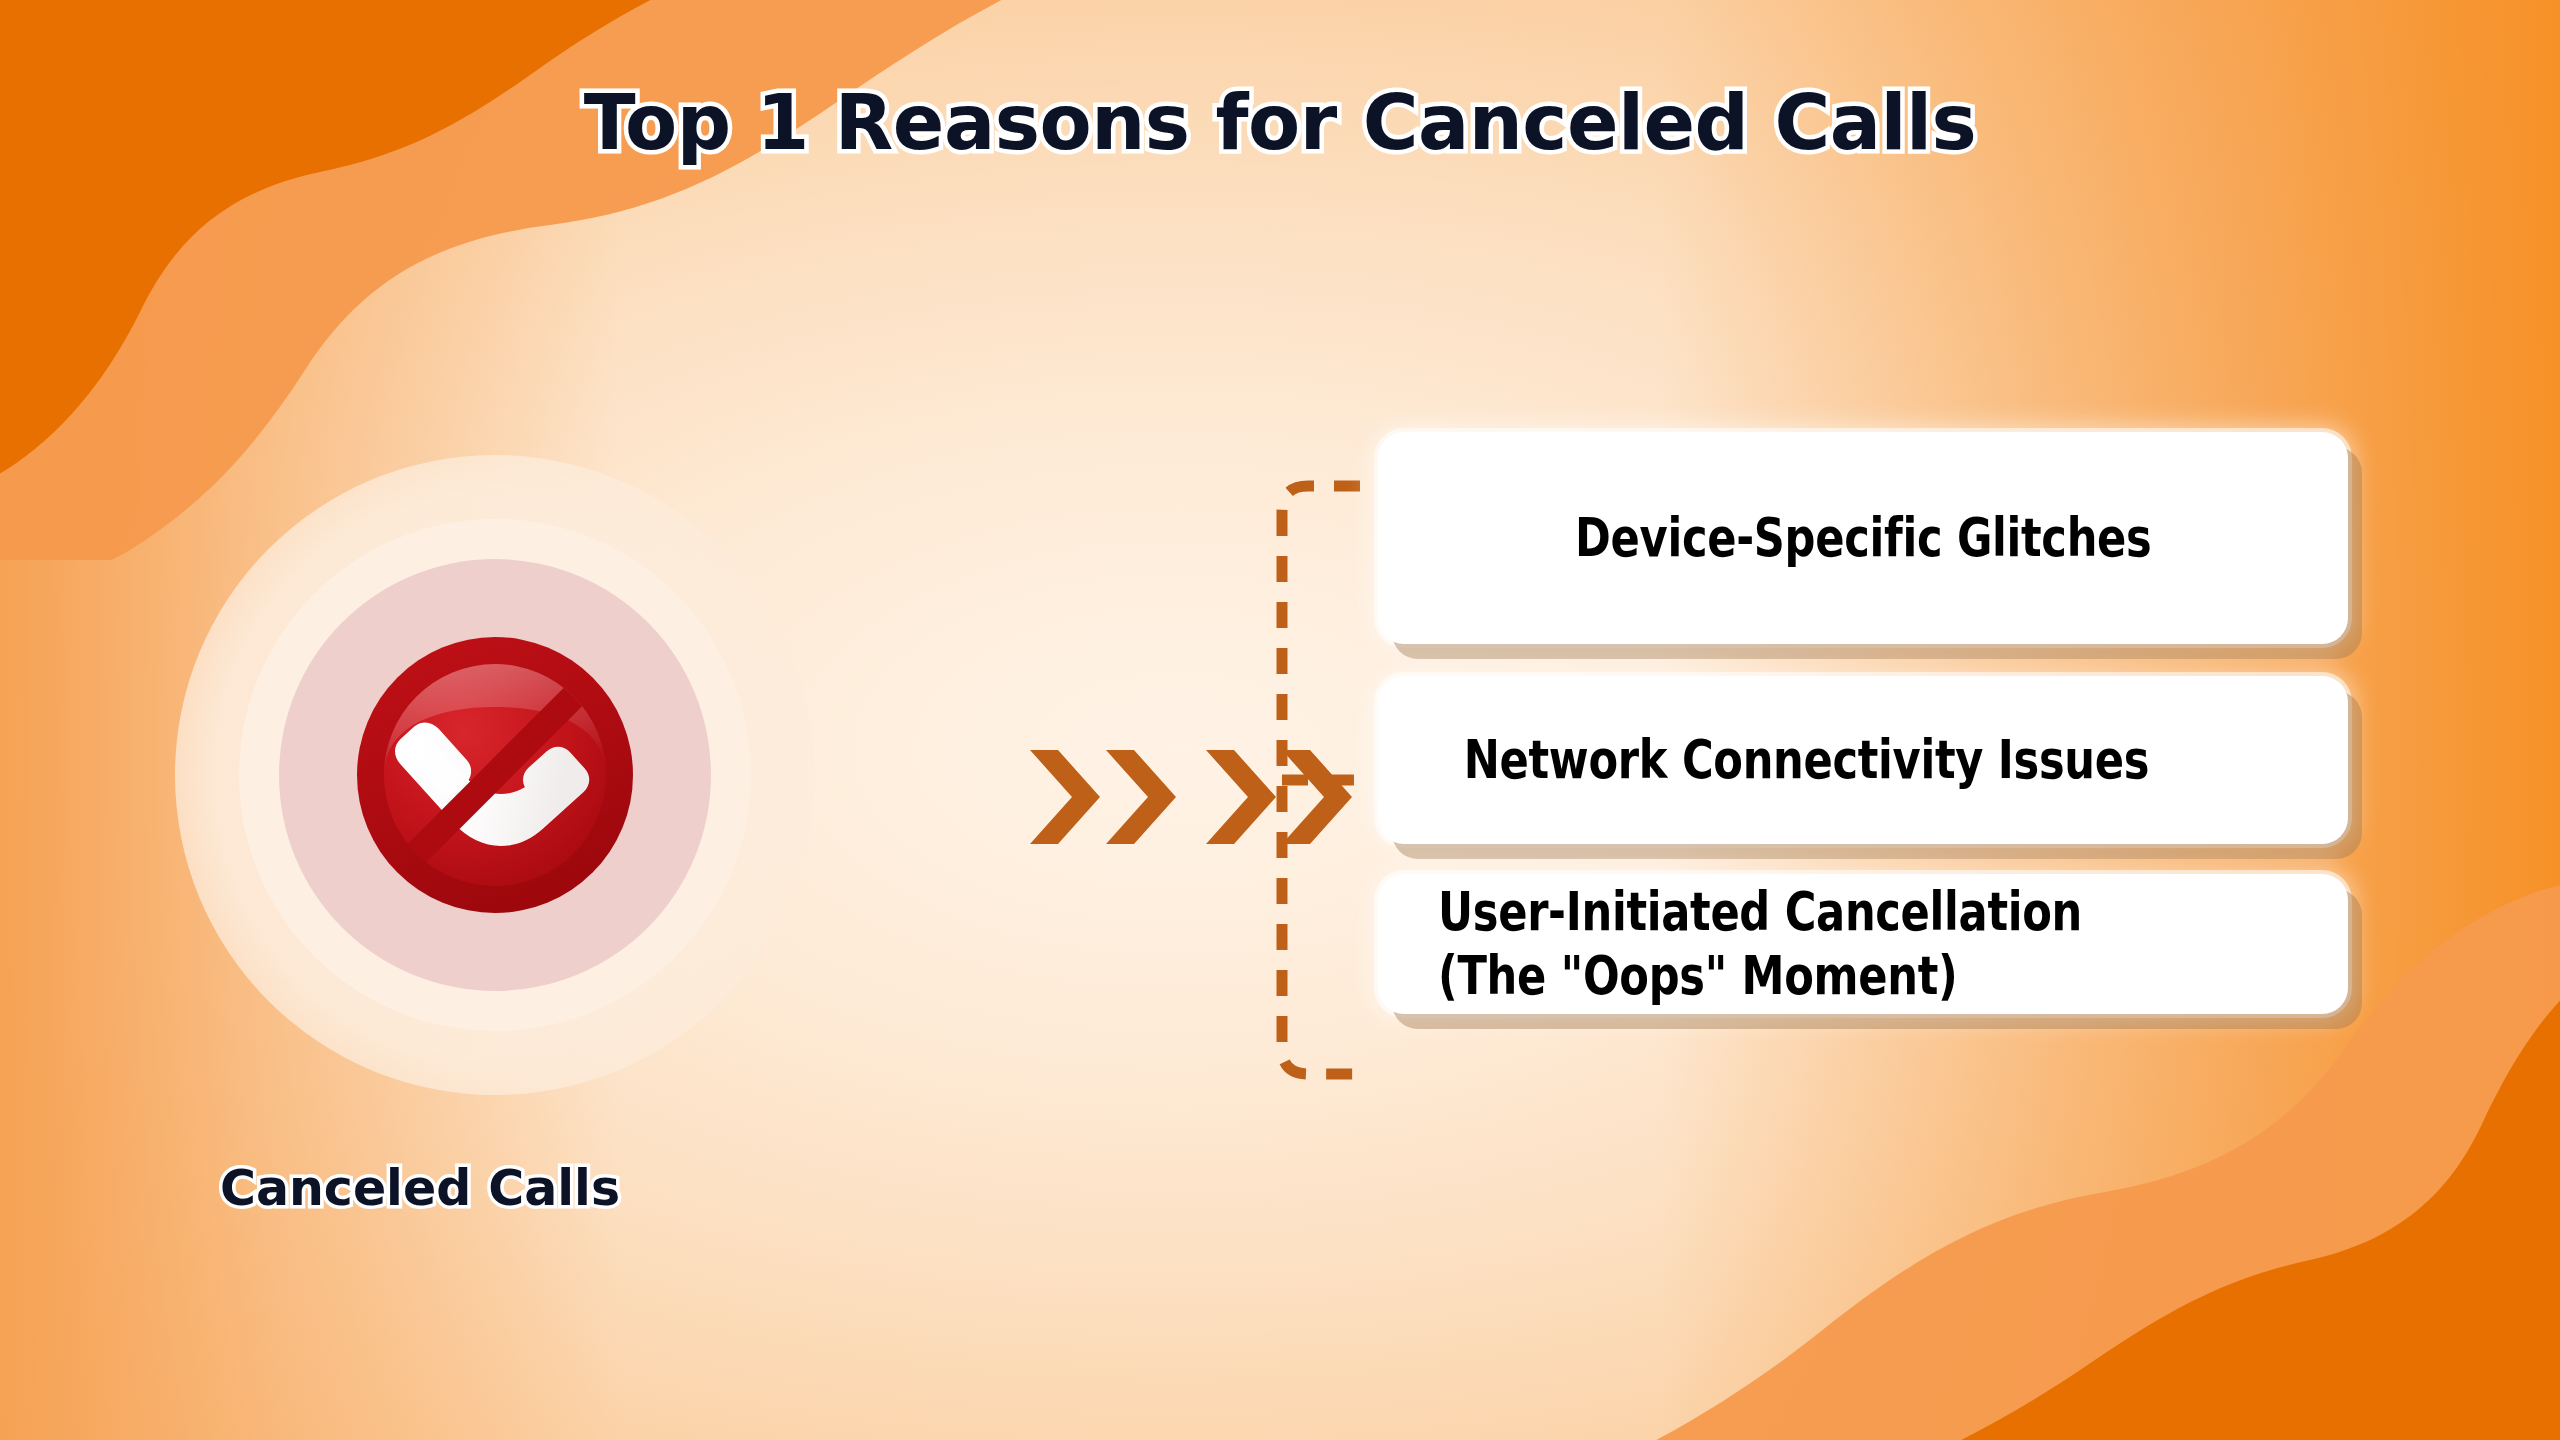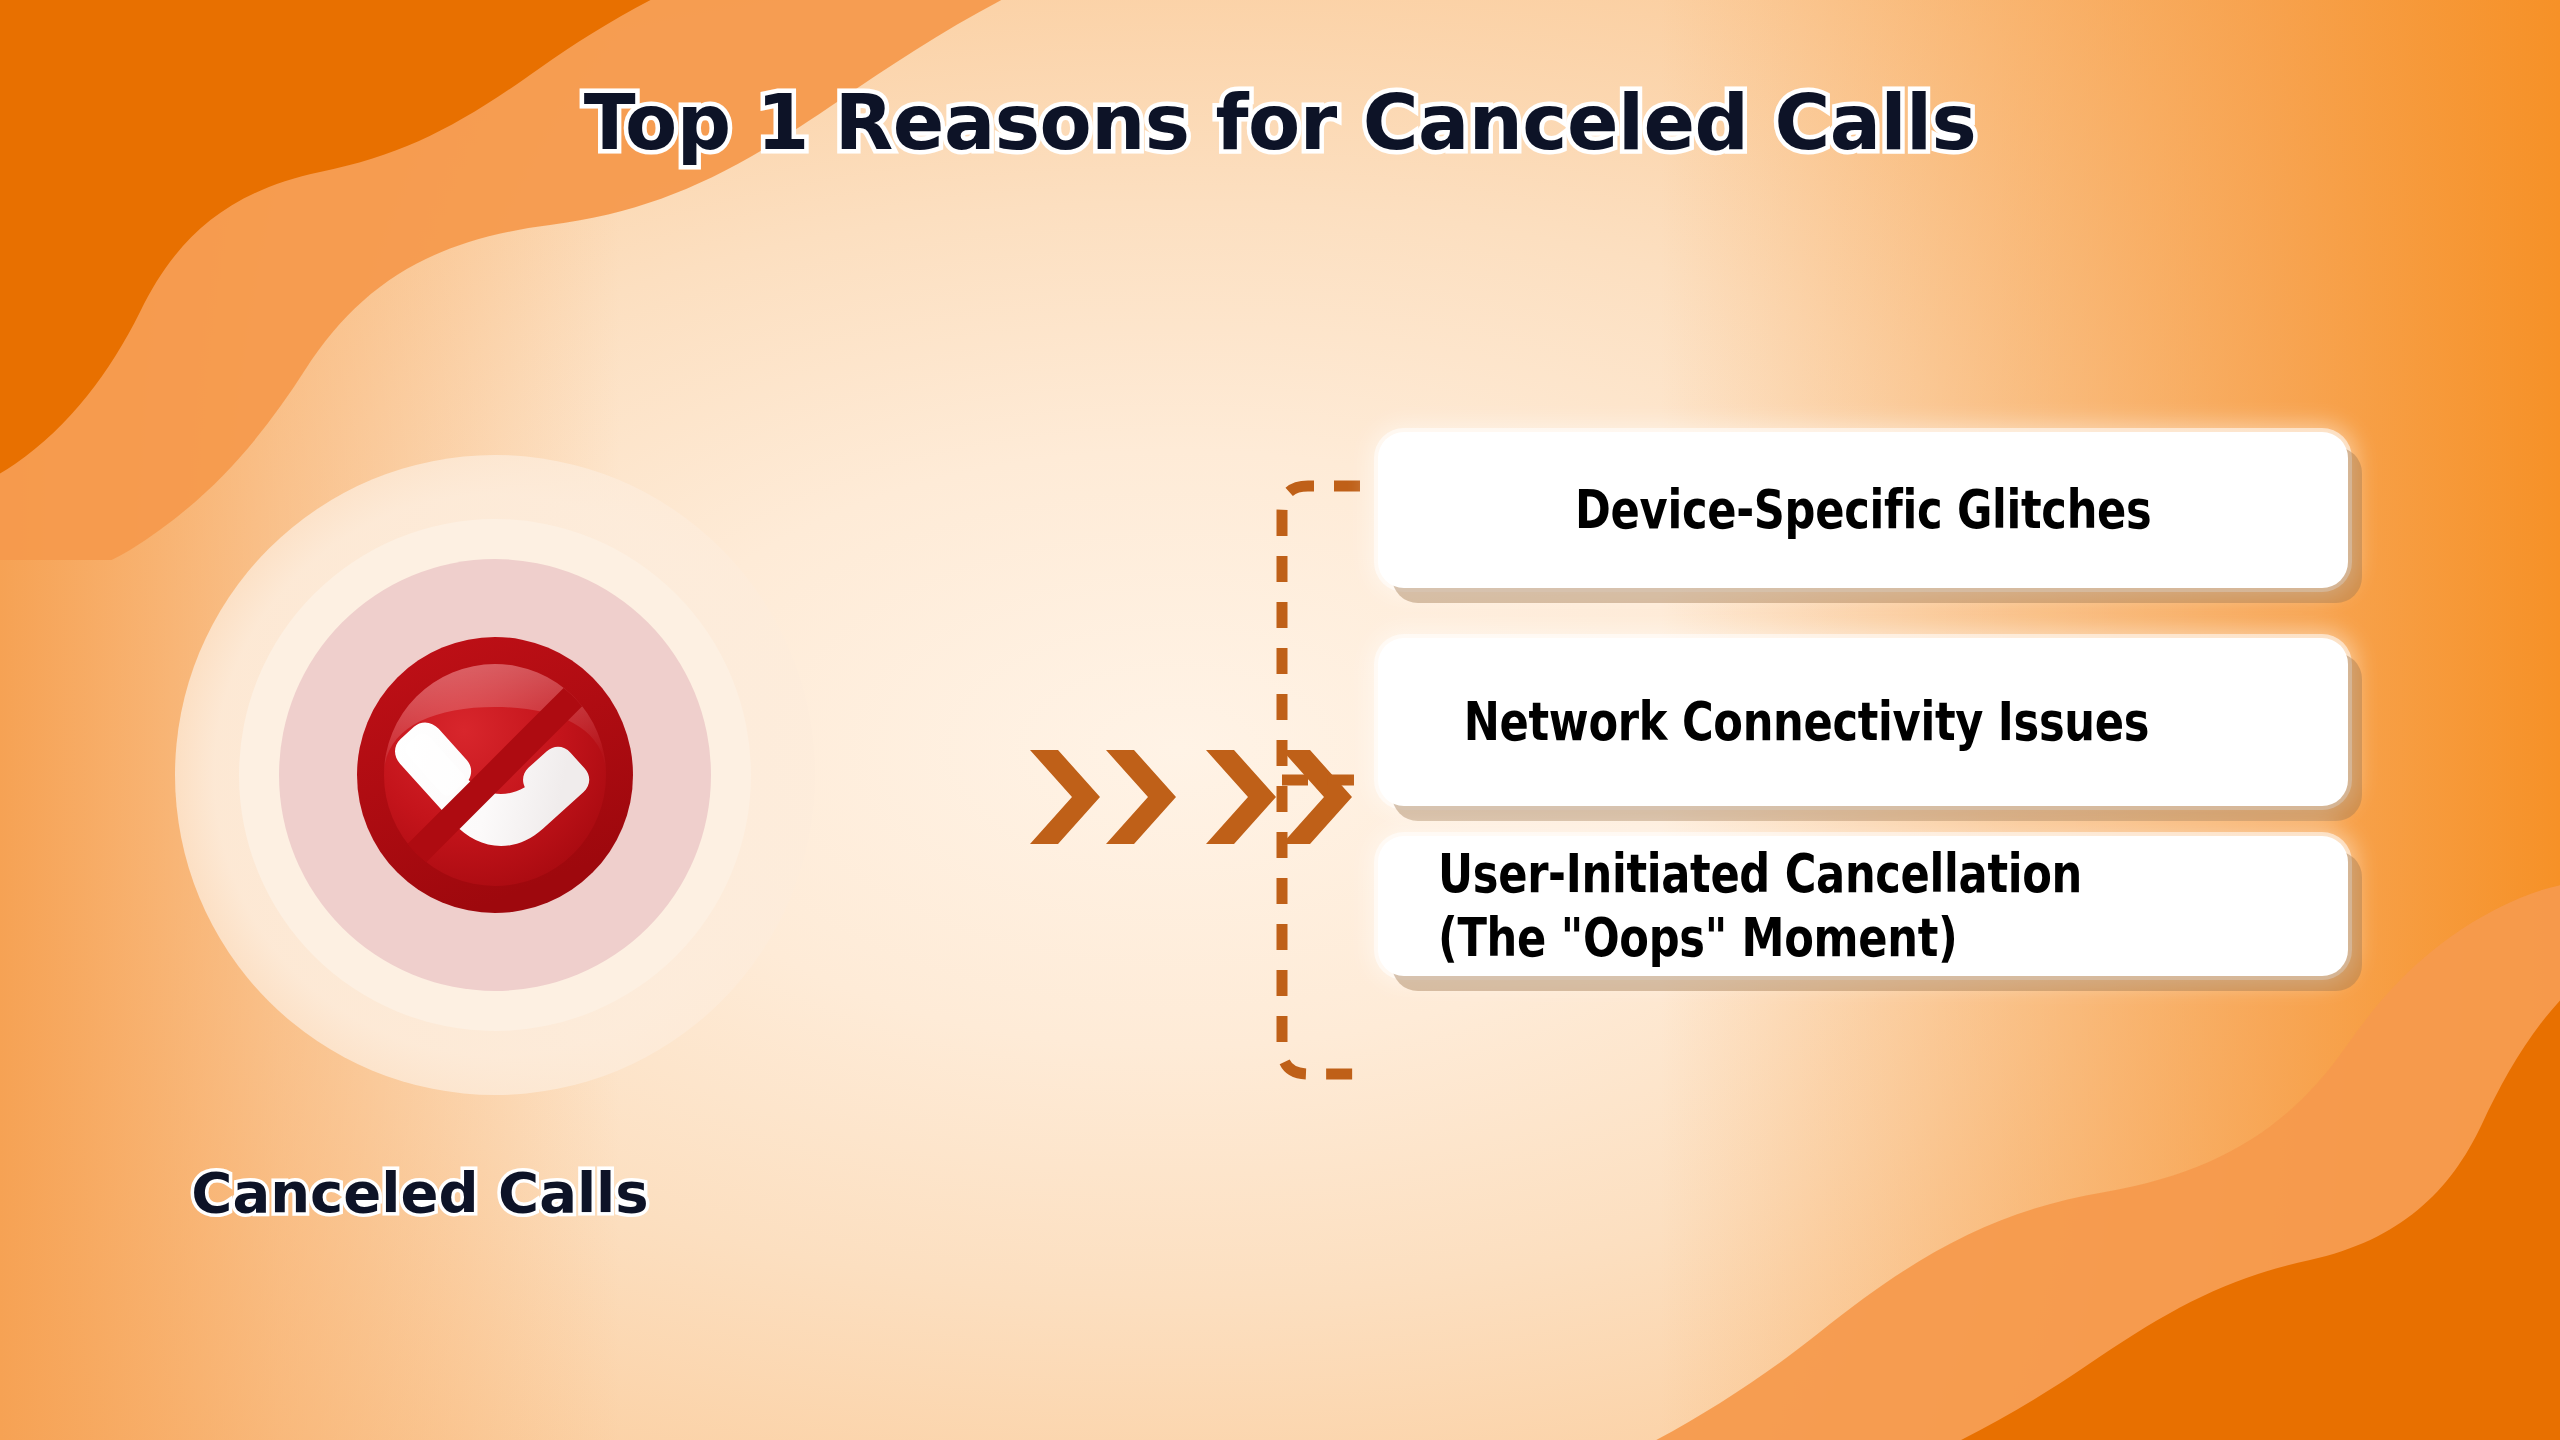--- a/index.html
+++ b/index.html
@@ -67,21 +67,21 @@
     transform:translate(-50%,-50%);border-radius:50%;
     background:#EFCFCC;
   }
   .no-call{
     position:absolute;left:50%;top:50%;width:284px;height:284px;
     transform:translate(-50%,-50%);
   }
   .icon-caption{
     position:absolute;left:0;top:1160px;width:840px;text-align:center;
     font-family:"DejaVu Sans", sans-serif;
-    font-size:56px;font-weight:700;color:#0D1327;
+    font-size:49px;font-weight:700;color:#0D1327;
     -webkit-text-stroke:7px #FFFFFF;paint-order:stroke fill;
     white-space:nowrap;
   }
 
   
   .chevrons{position:absolute;left:1028px;top:748px;display:flex;gap:26px;align-items:center;}
   .chev-pair{display:flex;gap:2px;}
 
   
   .connector{position:absolute;left:1268px;top:480px;width:170px;height:600px;}
@@ -92,21 +92,21 @@
     position:relative;width:970px;
     background:#FFFFFF;border-radius:26px;
     box-shadow:
       14px 15px 0 0 rgba(160,120,78,.42),
       0 0 0 4px rgba(255,255,255,.55),
       0 0 22px 8px rgba(255,255,255,.45);
     display:flex;align-items:center;
     font-family:"DejaVu Sans", sans-serif;
     color:#000000;
   }
-  .card-1{height:156px;margin-bottom:50px;justify-content:center;}
+  .card-1{height:212px;margin-bottom:32px;justify-content:center;}
   .card-2{height:168px;margin-bottom:30px;}
   .card-3{height:140px;justify-content:flex-start;padding-left:60px;box-sizing:border-box;}
   .card-text{
     font-size:54px;font-weight:700;line-height:1.18;
     letter-spacing:-.4px;white-space:nowrap;
     transform:scaleX(.80);transform-origin:center center;
   }
   .card-3 .card-text{transform-origin:left center;text-align:left;}
   .card-text .line{display:block;}
 </style>

